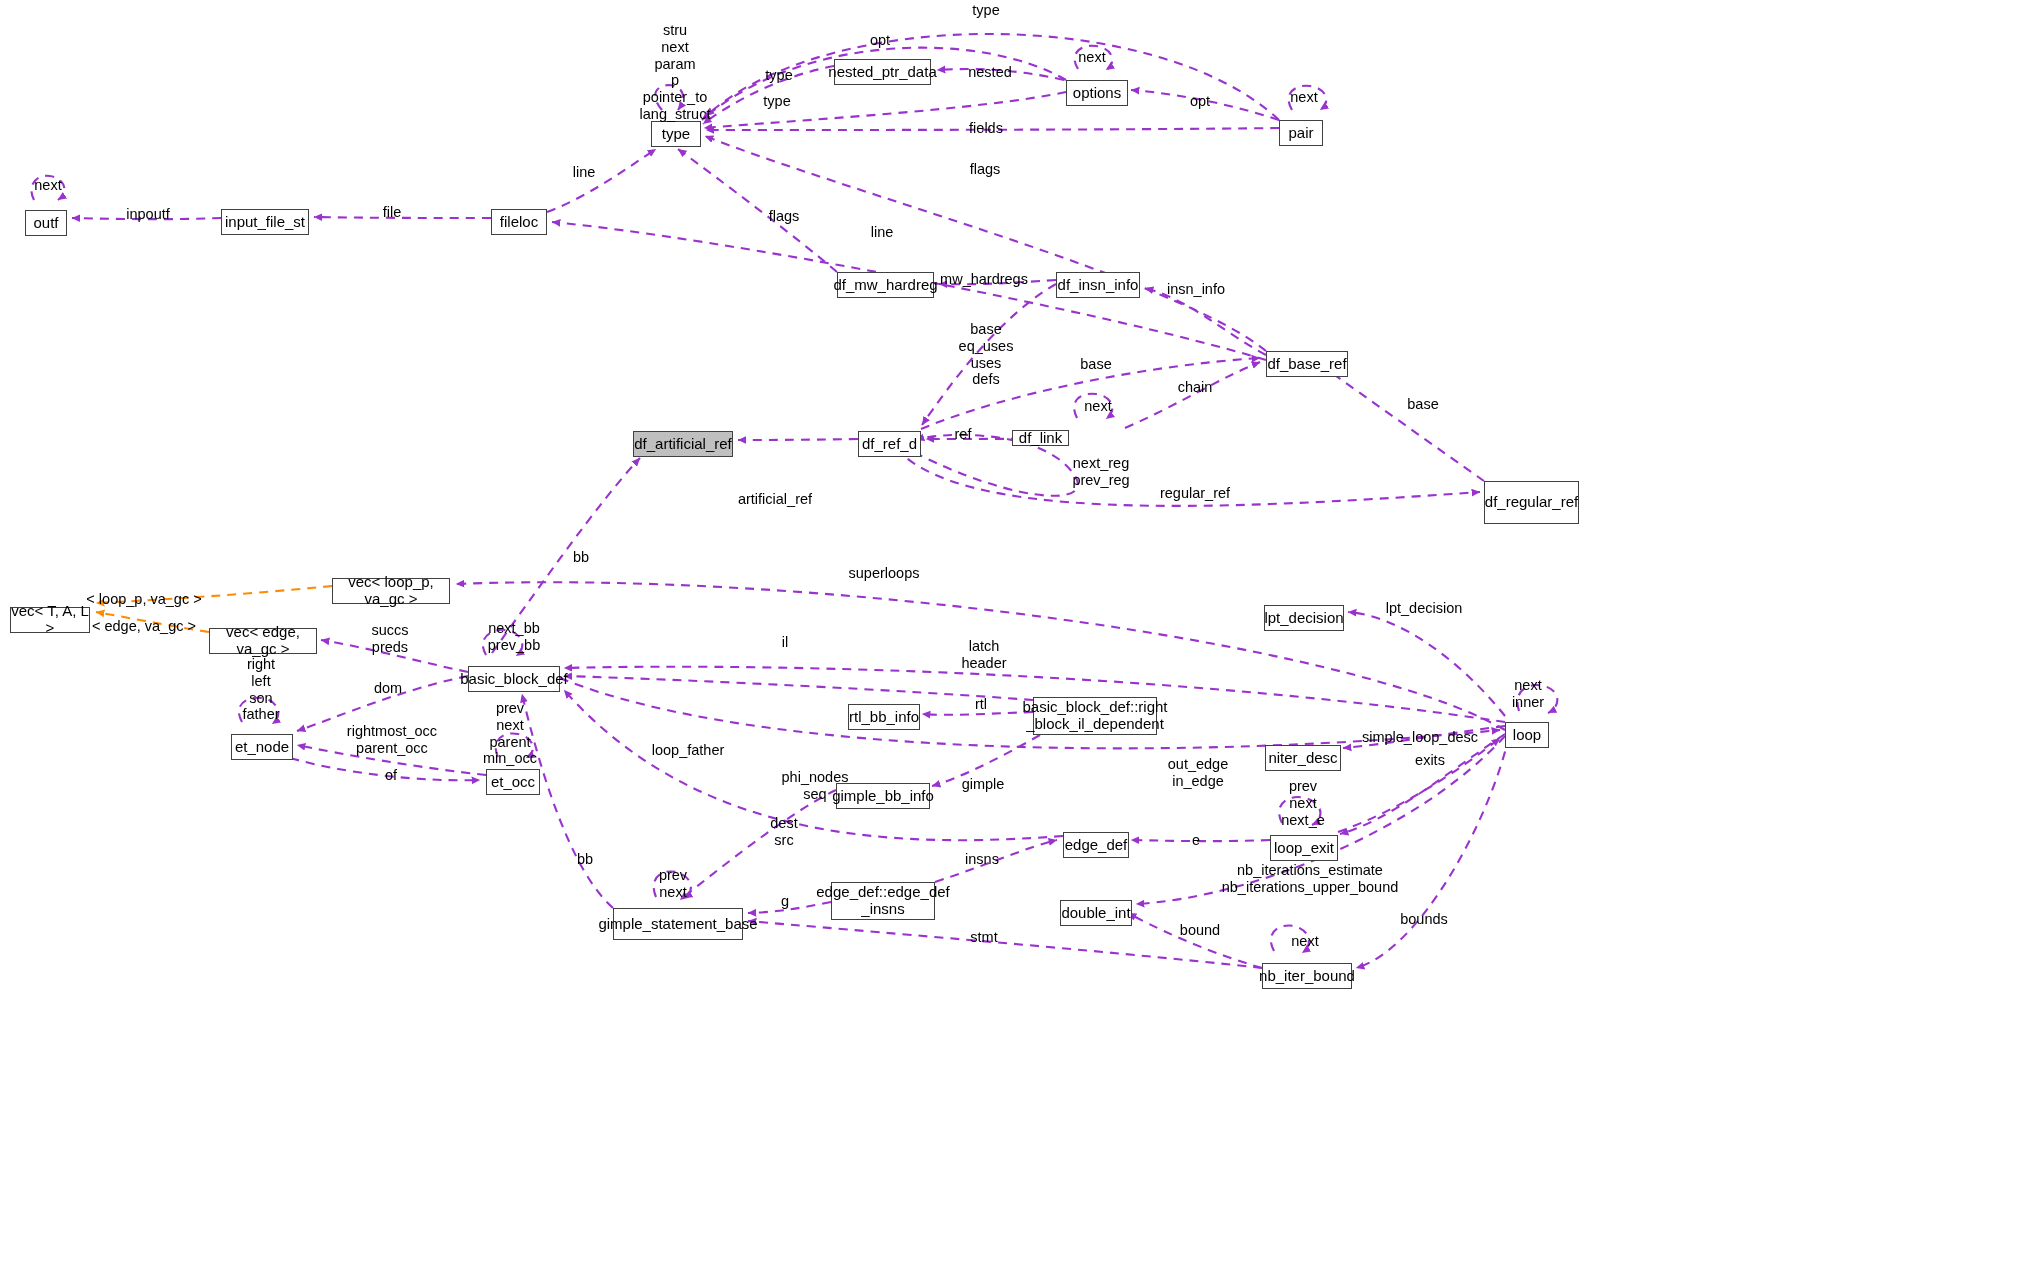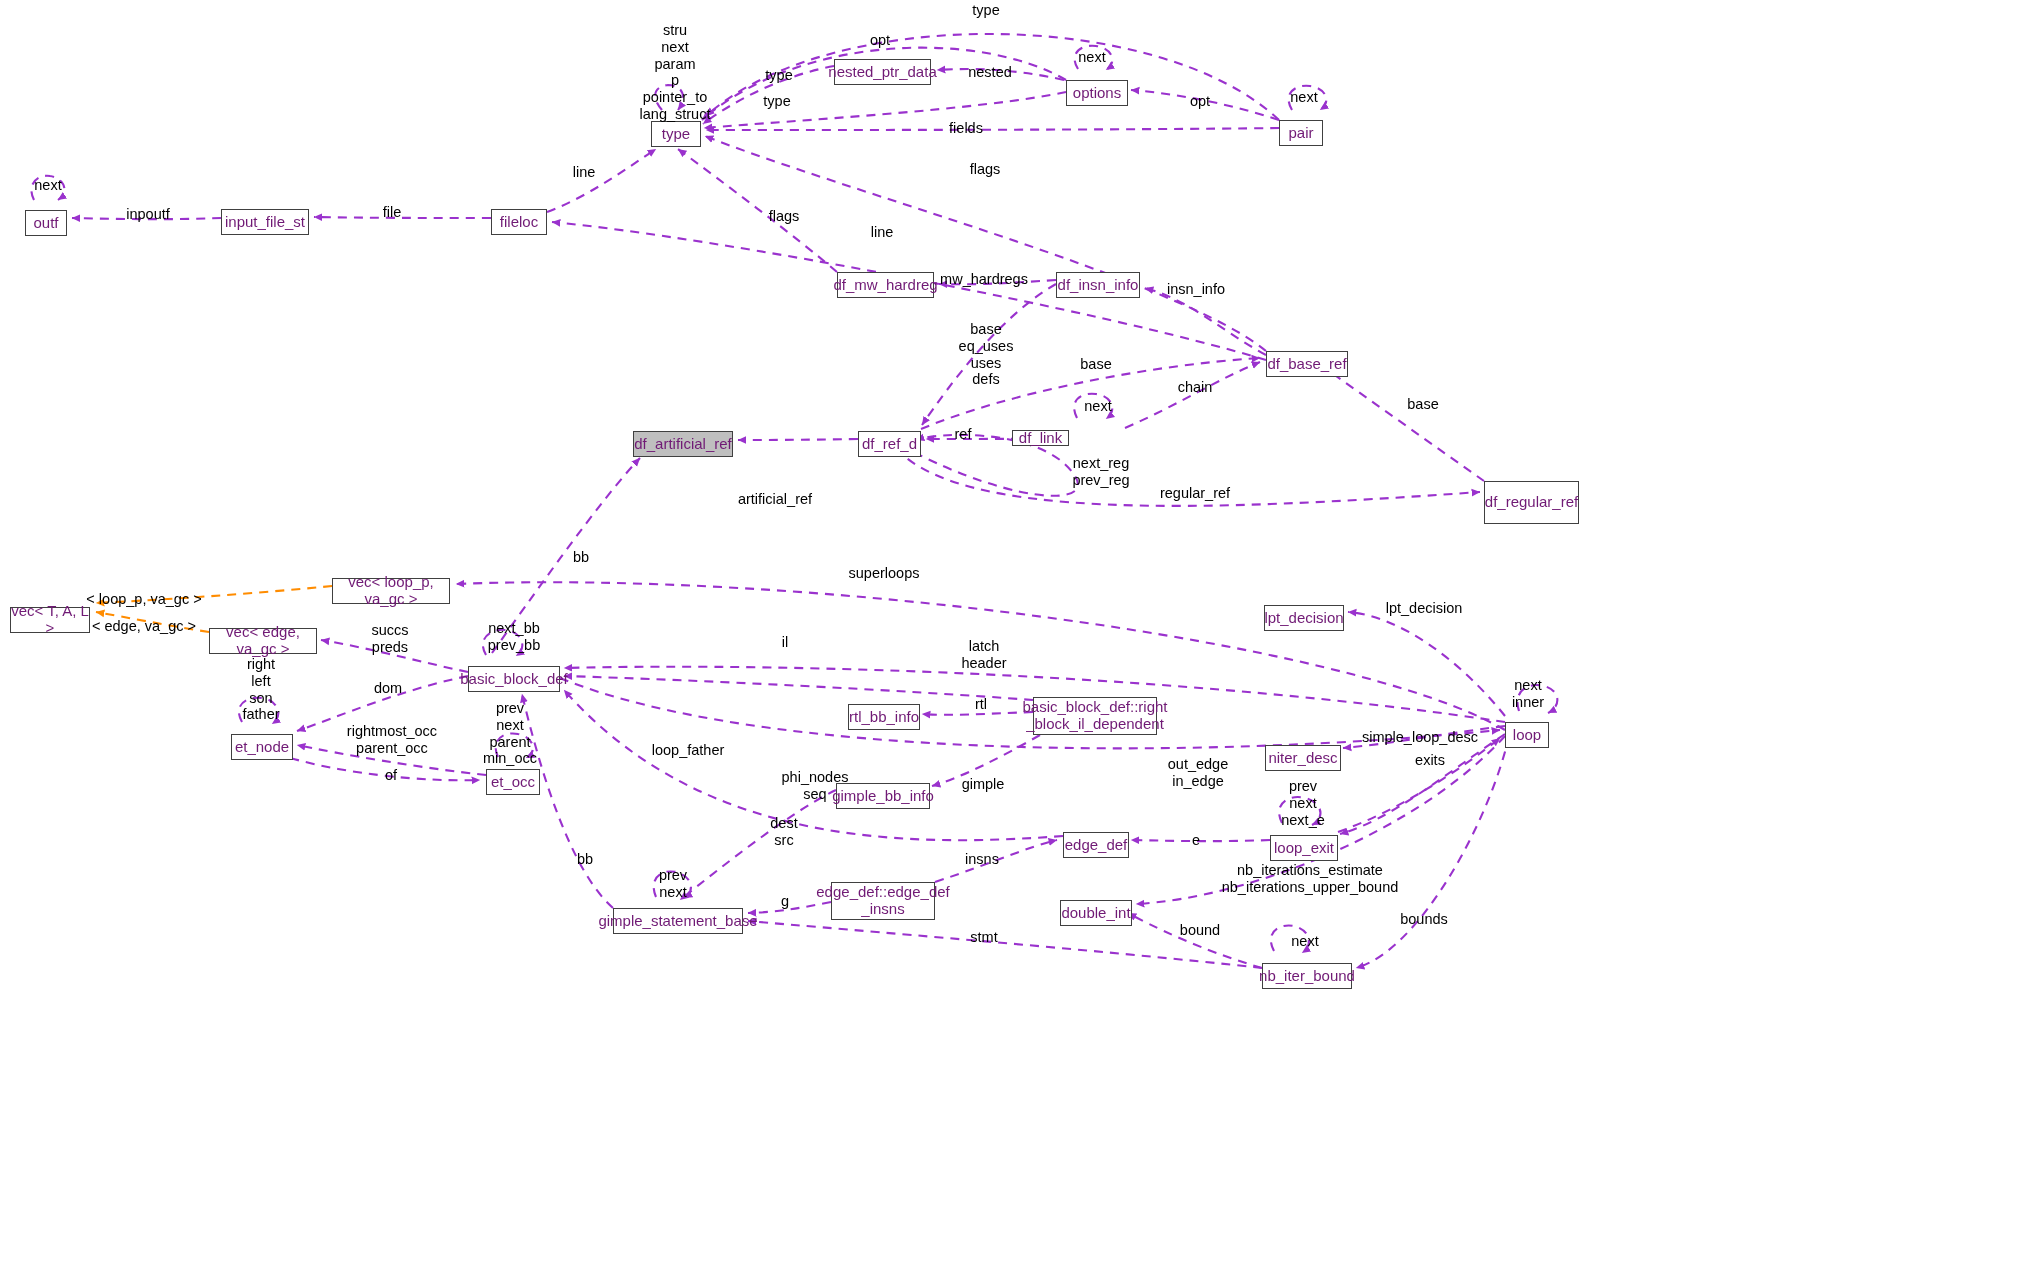--- a/index.html
+++ b/index.html
@@ -1,20 +1,20 @@
 <!DOCTYPE html>
 <html><head>
 <meta charset="utf-8">
 <style>
   html,body{margin:0;padding:0;background:#ffffff;}
   body{width:2035px;height:1288px;overflow:hidden;font-family:"Liberation Sans",sans-serif;}
   #graph{position:absolute;left:0;top:0;width:2035px;height:1288px;}
   .nodebox{position:absolute;box-sizing:border-box;border:1.6px solid #404040;background:#ffffff;
            display:flex;align-items:center;justify-content:center;text-align:center;
-           font-family:"Liberation Sans",sans-serif;font-size:15px;color:#701a75;line-height:1.12;
+           font-family:"Liberation Sans",sans-serif;font-size:15px;color:#000000;line-height:1.12;
            white-space:pre-line;}
   .nodebox.filled{background:#bfbfbf;}
   .edgelabel{position:absolute;font-family:"Liberation Sans",sans-serif;font-size:14.5px;color:#000000;
              text-align:center;line-height:1.16;white-space:pre-line;transform:translate(-50%,-50%);}
   .tmplabel{position:absolute;font-family:"Liberation Sans",sans-serif;font-size:14.5px;color:#000000;
             text-align:center;line-height:1.16;white-space:pre-line;transform:translate(-50%,-50%);}
 </style>
 </head>
 <body>
 
@@ -183,39 +183,39 @@
     <div class="nodebox" style="left: 231px; top: 734px; width: 62px; height: 26px;">et_node</div>
     <div class="nodebox" style="left: 1505px; top: 722px; width: 44px; height: 26px;">loop</div>
     <div class="nodebox" style="left: 1265px; top: 745px; width: 76px; height: 26px;">niter_desc</div>
     <div class="nodebox" style="left: 486px; top: 769px; width: 54px; height: 26px;">et_occ</div>
     <div class="nodebox" style="left: 836px; top: 783px; width: 94px; height: 26px;">gimple_bb_info</div>
     <div class="nodebox" style="left: 1063px; top: 832px; width: 66px; height: 26px;">edge_def</div>
     <div class="nodebox" style="left: 1270px; top: 835px; width: 68px; height: 26px;">loop_exit</div>
     <div class="nodebox" style="left: 831px; top: 882px; width: 104px; height: 38px;">edge_def::edge_def
 _insns</div>
     <div class="nodebox" style="left: 1060px; top: 900px; width: 72px; height: 26px;">double_int</div>
-    <div class="nodebox" style="left: 613px; top: 908px; width: 130px; height: 26px;">gimple_statement_base</div>
+    <div class="nodebox" style="left: 613px; top: 908px; width: 130px; height: 32px;">gimple_statement_base</div>
     <div class="nodebox" style="left: 1262px; top: 963px; width: 90px; height: 26px;">nb_iter_bound</div>
   </div>
 <div id="labels-layer">
     <div class="edgelabel" style="left: 675px; top: 72px;">stru
 next
 param
 p
 pointer_to
 lang_struct</div>
     <div class="edgelabel" style="left: 986px; top: 10px;">type</div>
     <div class="edgelabel" style="left: 880px; top: 40px;">opt</div>
     <div class="edgelabel" style="left: 990px; top: 72px;">nested</div>
     <div class="edgelabel" style="left: 779px; top: 75px;">type</div>
     <div class="edgelabel" style="left: 1092px; top: 57px;">next</div>
     <div class="edgelabel" style="left: 1200px; top: 101px;">opt</div>
     <div class="edgelabel" style="left: 1304px; top: 97px;">next</div>
     <div class="edgelabel" style="left: 777px; top: 101px;">type</div>
-    <div class="edgelabel" style="left: 966px; top: 128px;">fields</div>
+    <div class="edgelabel" style="left: 986px; top: 128px;">fields</div>
     <div class="edgelabel" style="left: 985px; top: 169px;">flags</div>
     <div class="edgelabel" style="left: 48px; top: 185px;">next</div>
     <div class="edgelabel" style="left: 148px; top: 214px;">inpoutf</div>
     <div class="edgelabel" style="left: 392px; top: 212px;">file</div>
     <div class="edgelabel" style="left: 584px; top: 172px;">line</div>
     <div class="edgelabel" style="left: 882px; top: 232px;">line</div>
     <div class="edgelabel" style="left: 784px; top: 216px;">flags</div>
     <div class="edgelabel" style="left: 984px; top: 279px;">mw_hardregs</div>
     <div class="edgelabel" style="left: 1196px; top: 289px;">insn_info</div>
     <div class="edgelabel" style="left: 986px; top: 355px;">base

